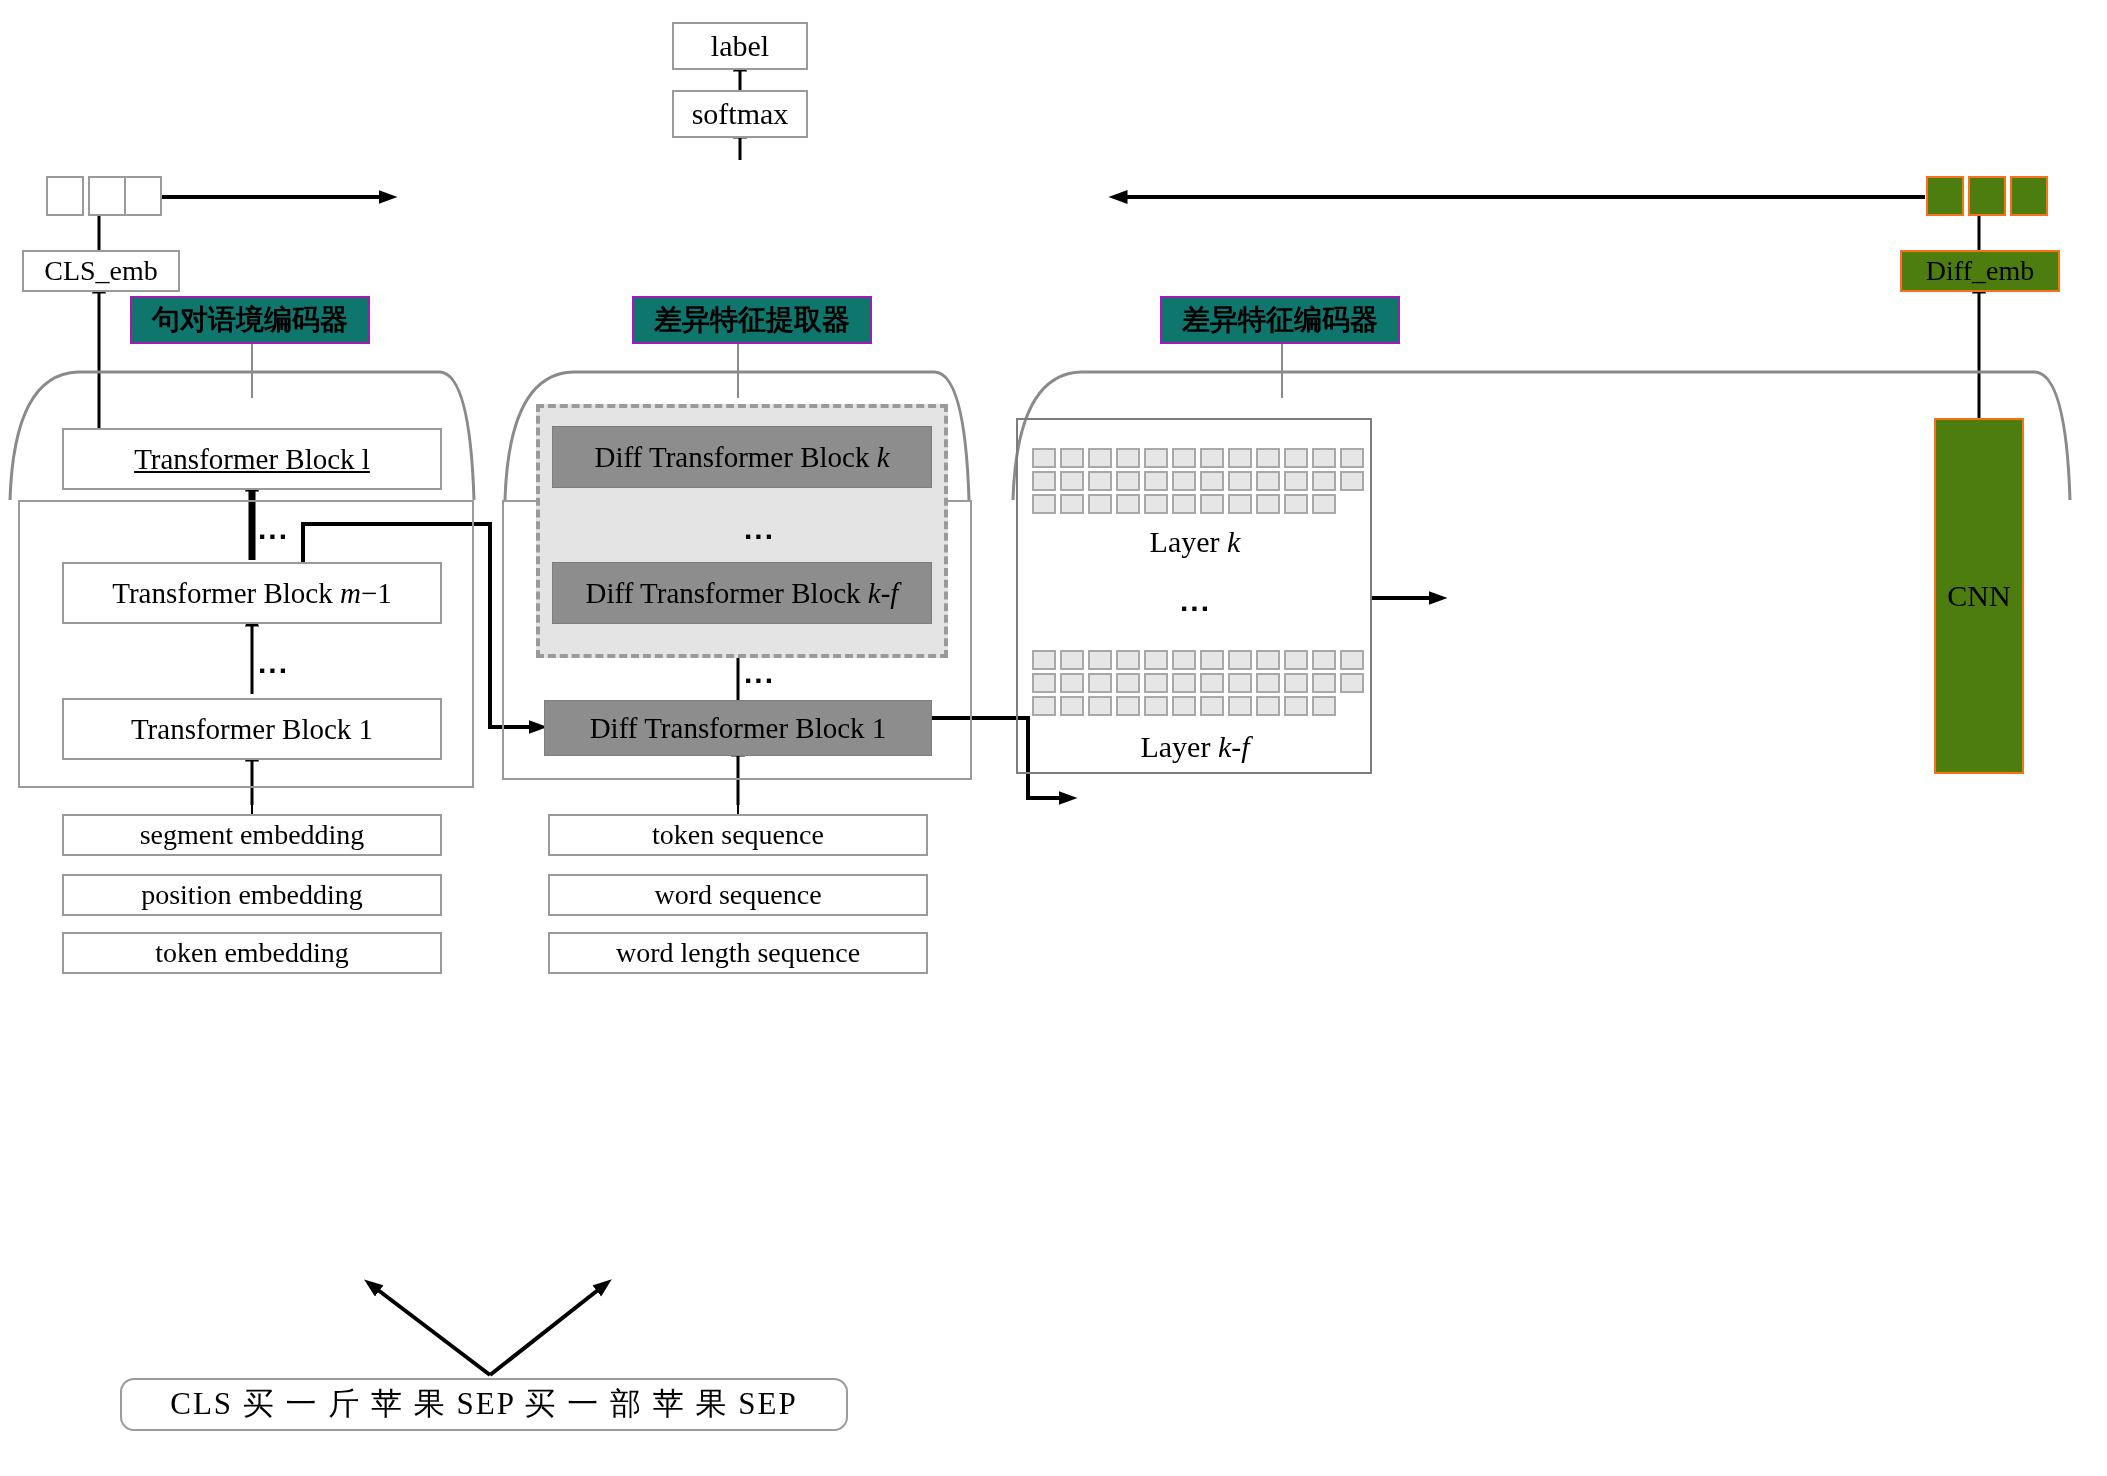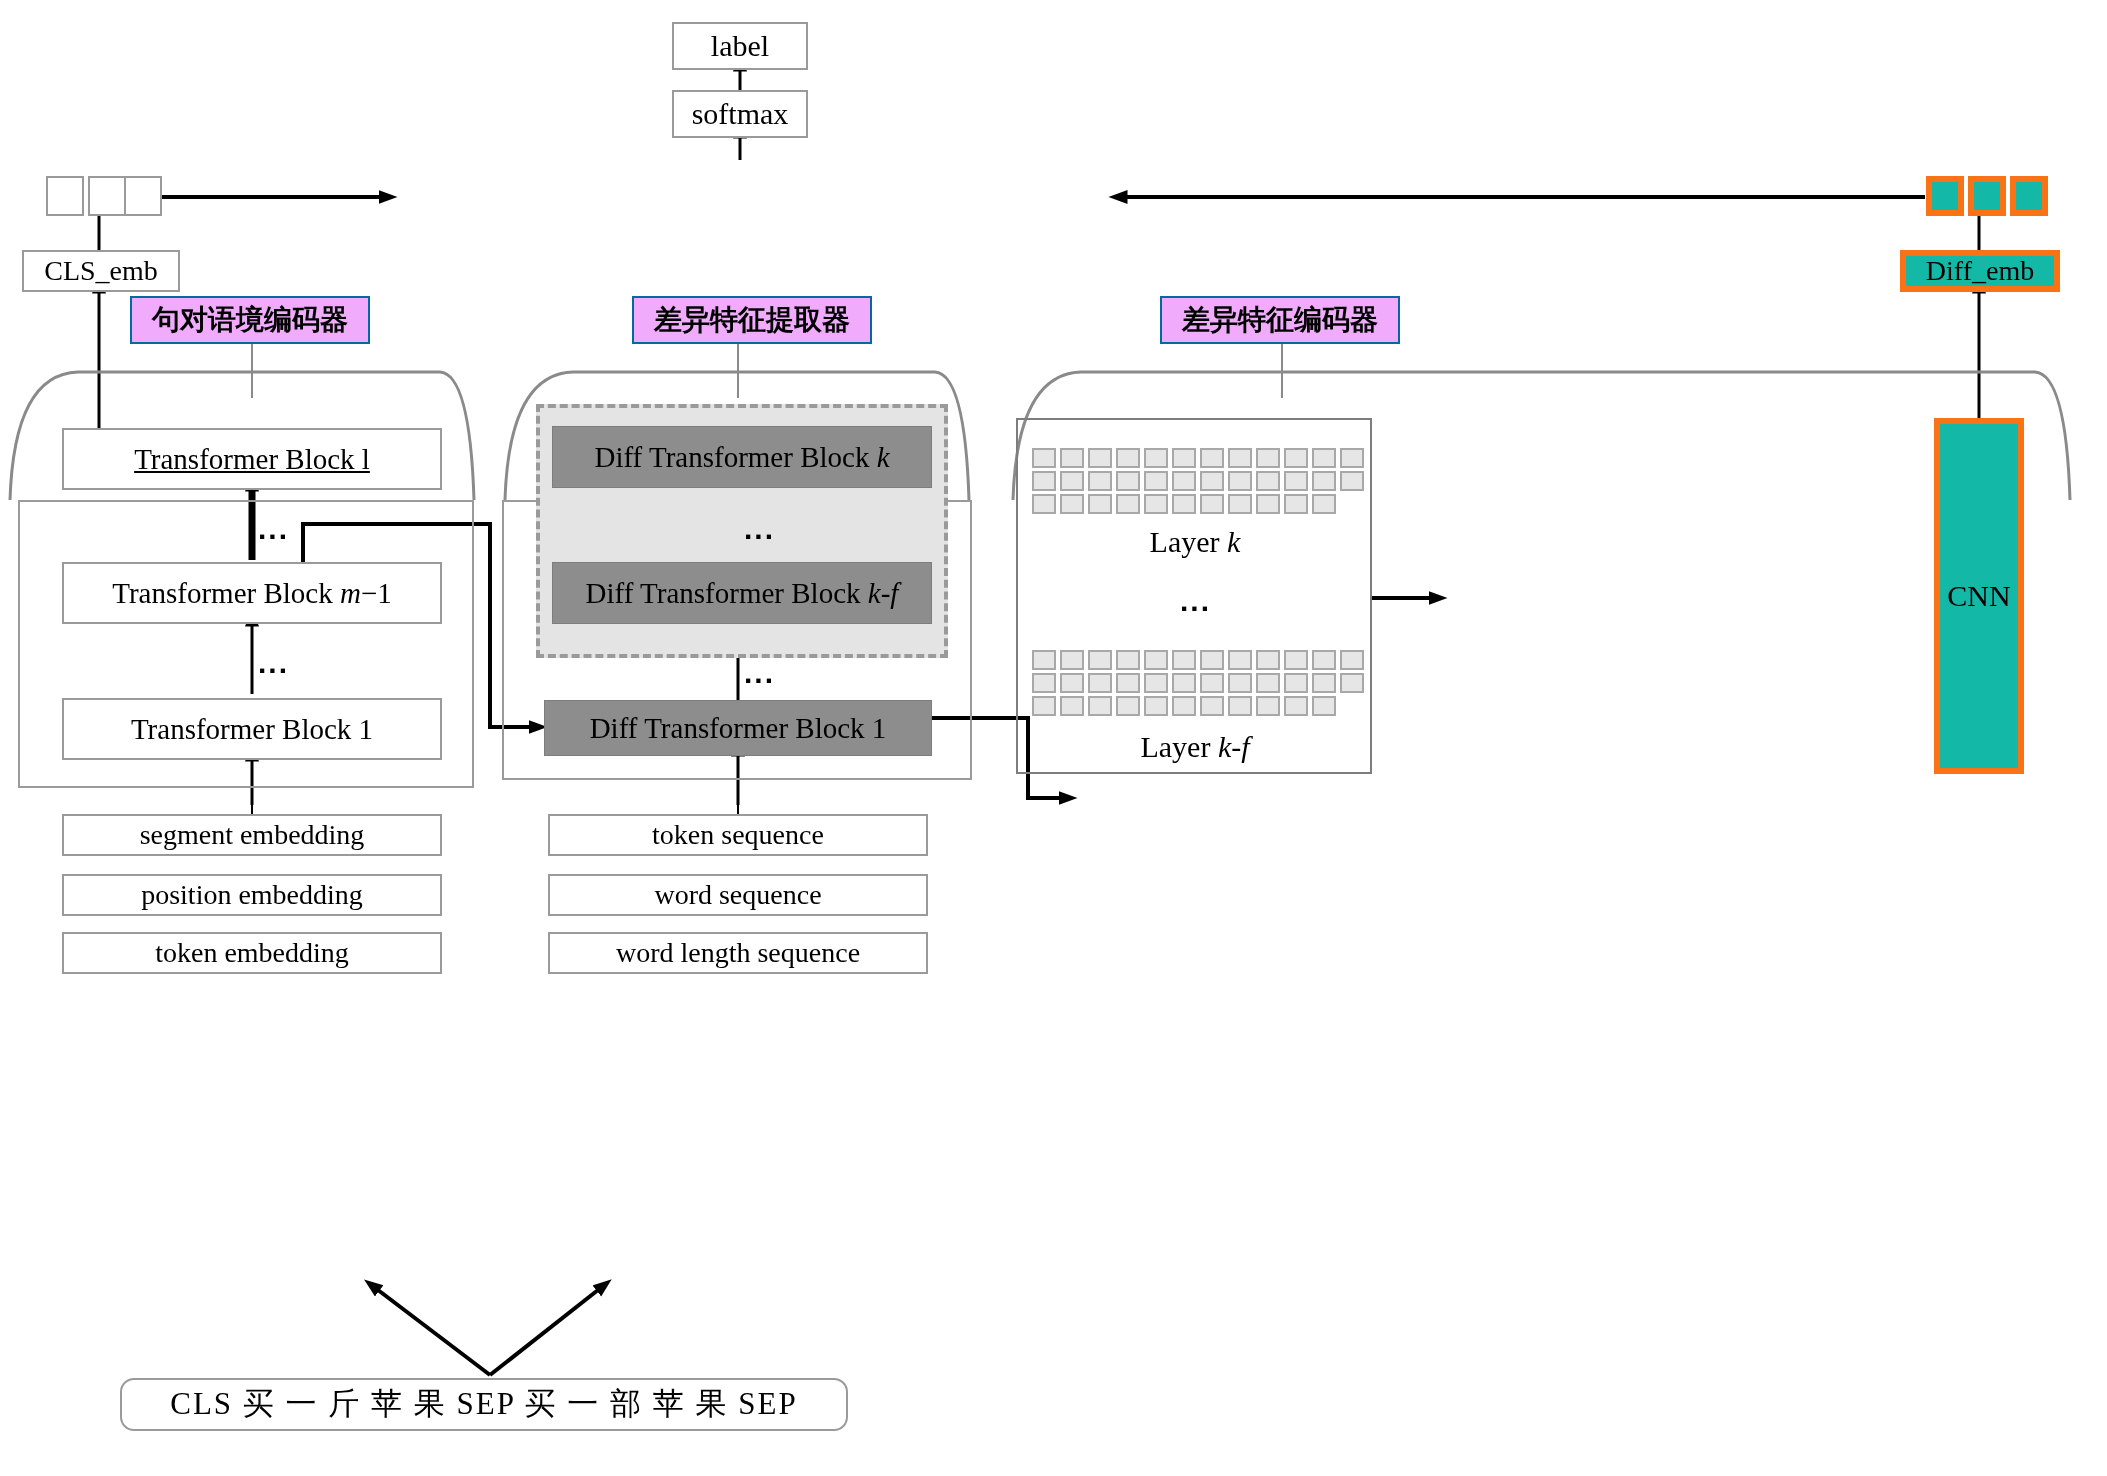--- a/index.html
+++ b/index.html
@@ -2,22 +2,22 @@
 <html><head>
 <meta charset="utf-8">
 <style>
   html,body{margin:0;padding:0;background:#fff;}
   body{font-family:"Liberation Serif","DejaVu Serif",serif;}
   #stage{position:relative;width:2107px;height:1476px;background:#fff;overflow:hidden;}
   #svg-layer{position:absolute;left:0;top:0;width:2107px;height:1476px;pointer-events:none;}
   .node{position:absolute;box-sizing:border-box;display:flex;align-items:center;justify-content:center;
         text-align:center;line-height:1.05;}
   .boxw{border:2px solid #9a9a9a;background:#fff;text-align:right;}
-  .boxk{border:2px solid #0369a1;background:#f0abfc;}
-  .boxg{border:6px solid #f97316;background:#14b8a6;}
+  .boxk{border:2px solid #a21caf;background:#0f766e;}
+  .boxg{border:2px solid #f97316;background:#4d7c0f;}
   .darkblk{border:1px solid #7d7d7d;background:#8d8d8d;color:#000;}
   .container-box{position:absolute;box-sizing:border-box;border:2px solid #9a9a9a;background:transparent;}
   .ellipsis{position:absolute;font-weight:bold;letter-spacing:2px;color:#000;
             font-family:"Liberation Sans","DejaVu Sans",sans-serif;}
   .cellgrid{position:absolute;display:grid;gap:3px 4px;}
   .cell{border:2px solid #a8a8a8;background:#e6e6e6;box-sizing:border-box;}
   .dashpanel{position:absolute;box-sizing:border-box;border:4px dashed #9a9a9a;background:#e4e4e4;}
   .cnmid{font-family:"DejaVu Sans","Liberation Sans",sans-serif;font-weight:600;}
   .sq{position:absolute;box-sizing:border-box;}
 </style>

